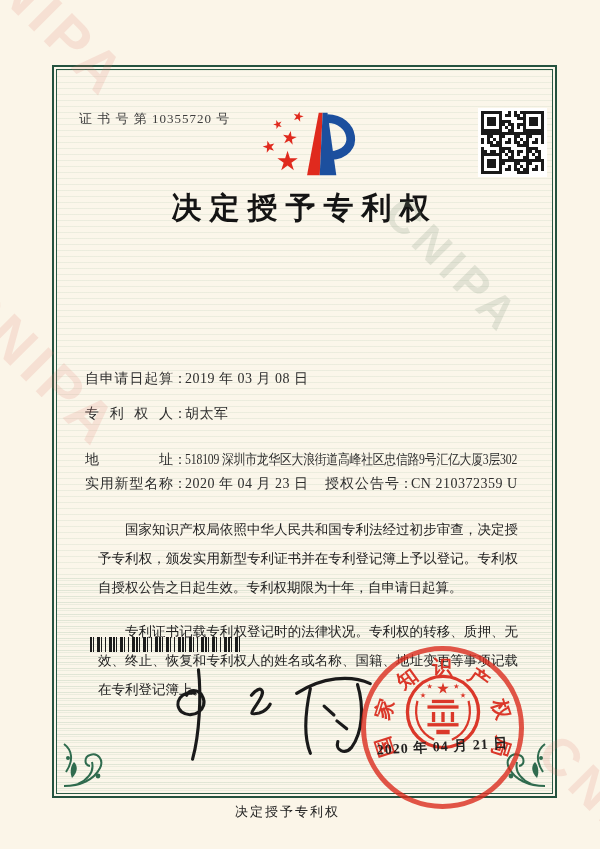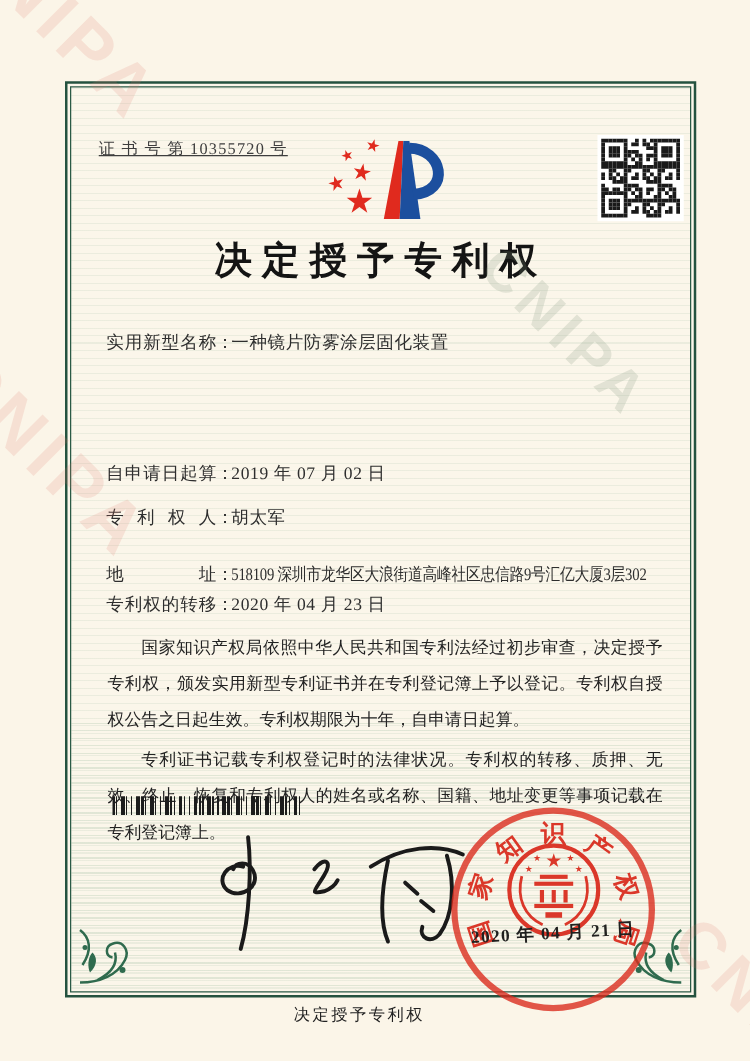--- a/index.html
+++ b/index.html
@@ -20,40 +20,40 @@
   #wm-rightmid{left:368px;top:238px;font-size:46px;}
   #wm-bottom{left:520px;top:780px;font-size:52px;}
   
   .frame{position:absolute;left:52px;top:65px;width:501px;height:729px;
          border:2px solid #24523f;z-index:1;background:#fbf6ea;}
   .frame-inner{position:absolute;inset:2px;border:1px solid #2a5a46;
     background:repeating-linear-gradient(180deg,rgba(130,170,140,.13) 0 1px,rgba(0,0,0,0) 1px 6px);}
   .frame-bottom-shade{position:absolute;left:0;right:0;bottom:0;height:215px;
     background:repeating-linear-gradient(180deg,rgba(120,165,130,.20) 0 1px,rgba(0,0,0,0) 1px 6px);}
   
-  .cert-no{position:absolute;left:22px;top:40px;font-size:13px;color:#3d3d3d;letter-spacing:1px;text-decoration:underline;}
+  .cert-no{position:absolute;left:22px;top:40px;font-size:13px;color:#3d3d3d;letter-spacing:1px;}
   .logo{position:absolute;left:192px;top:33px;width:120px;height:78px;}
   .qr{position:absolute;left:421px;top:38px;width:63px;height:63px;background:#fff;padding:3px;}
   .qr i{position:absolute;width:3px;height:3px;background:#1a1a1a;}
   .title{position:absolute;left:0;top:118px;width:100%;text-align:center;
          font-size:30px;font-weight:bold;letter-spacing:8px;color:#141414;}
   
   .frow{position:absolute;left:28px;white-space:nowrap;font-size:14px;color:#2e2e2e;}
   .flabel{display:inline-block;width:88px;text-align:justify;text-align-last:justify;}
   .fcolon{display:inline-block;width:12px;}
   .fvalue{letter-spacing:.5px;}
   .squeeze{display:inline-block;transform:scaleX(.84);transform-origin:0 50%;letter-spacing:-.2px;}
   #row0{top:195px}#row1{top:230px}#row2{top:265px}#row3{top:300px}
   #row4{top:335px}#row5{top:381px}#row6{top:405px}
   .pair2{position:absolute;left:240px;top:0;white-space:nowrap;}
   .pair2 .flabel{width:74px;}
   
   .body-text{position:absolute;left:26px;top:430px;width:450px;
     font-size:13.5px;line-height:29px;color:#222;text-align:justify;}
-  .body-text p{margin:3px;text-indent:2em;}
+  .body-text p{margin:15px;text-indent:2em;}
   
   .barcode{position:absolute;left:33px;top:567px;width:153px;height:15px;
     background:repeating-linear-gradient(90deg,
       #1c1c1c 0 2px,rgba(0,0,0,0) 2px 3px,
       #1c1c1c 3px 4px,rgba(0,0,0,0) 4px 7px,
       #1c1c1c 7px 10px,rgba(0,0,0,0) 10px 11px,
       #1c1c1c 11px 12px,rgba(0,0,0,0) 12px 15px,
       #1c1c1c 15px 16px,rgba(0,0,0,0) 16px 19px,
       #1c1c1c 19px 22px,rgba(0,0,0,0) 22px 23px);}
   
@@ -363,34 +363,34 @@
         <i style="left:18px;top:63px"></i>
         <i style="left:21px;top:63px"></i>
         <i style="left:39px;top:63px"></i>
         <i style="left:42px;top:63px"></i>
         <i style="left:45px;top:63px"></i>
         <i style="left:48px;top:63px"></i>
       </div>
 
     <div class="title">决定授予专利权</div>
 
-    <div class="frow" id="row0">
-      <span class="flabel">实用新型名称</span><span class="fcolon">：</span><span class="fvalue">一种镜片防雾涂层固化装置</span>
-    </div>
     <div class="frow" id="row3">
-      <span class="flabel">自申请日起算</span><span class="fcolon">：</span><span class="fvalue">2019 年 07 月 02 日</span>
+      <span class="flabel">自申请日起算</span><span class="fcolon">：</span><span class="fvalue">2019 年 03 月 08 日</span>
     </div>
     <div class="frow" id="row4">
       <span class="flabel">专利权人</span><span class="fcolon">：</span><span class="fvalue">胡太军</span>
     </div>
     <div class="frow" id="row5">
       <span class="flabel">地址</span><span class="fcolon">：</span><span class="fvalue squeeze">518109 深圳市龙华区大浪街道高峰社区忠信路9号汇亿大厦3层302</span>
     </div>
     <div class="frow" id="row6">
-      <span class="flabel">专利权的转移</span><span class="fcolon">：</span><span class="fvalue">2020 年 04 月 23 日</span>
+      <span class="flabel">实用新型名称</span><span class="fcolon">：</span><span class="fvalue">2020 年 04 月 23 日</span>
+      <span class="pair2">
+        <span class="flabel">授权公告号</span><span class="fcolon">：</span><span class="fvalue">CN 210372359 U</span>
+      </span>
     </div>
 
     <div class="body-text">
       <p>国家知识产权局依照中华人民共和国专利法经过初步审查，决定授予专利权，颁发实用新型专利证书并在专利登记簿上予以登记。专利权自授权公告之日起生效。专利权期限为十年，自申请日起算。</p>
       <p>专利证书记载专利权登记时的法律状况。专利权的转移、质押、无效、终止、恢复和专利权人的姓名或名称、国籍、地址变更等事项记载在专利登记簿上。</p>
     </div>
 
     <div class="barcode"></div>
 
 

